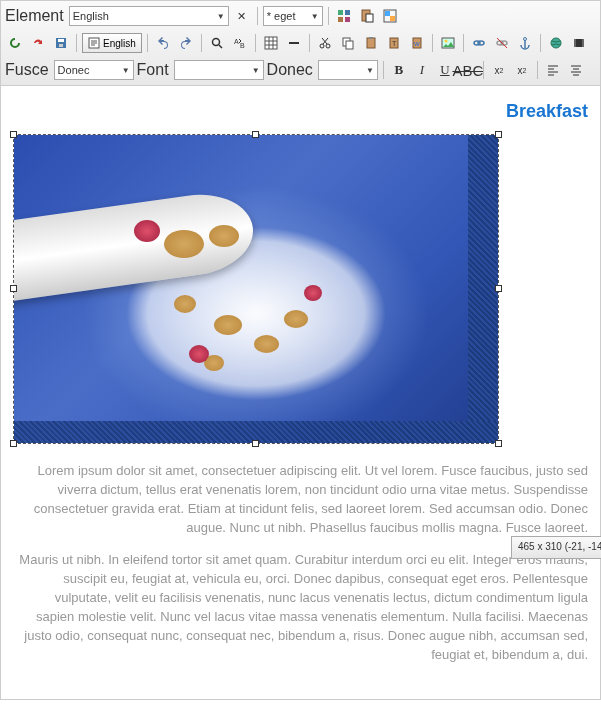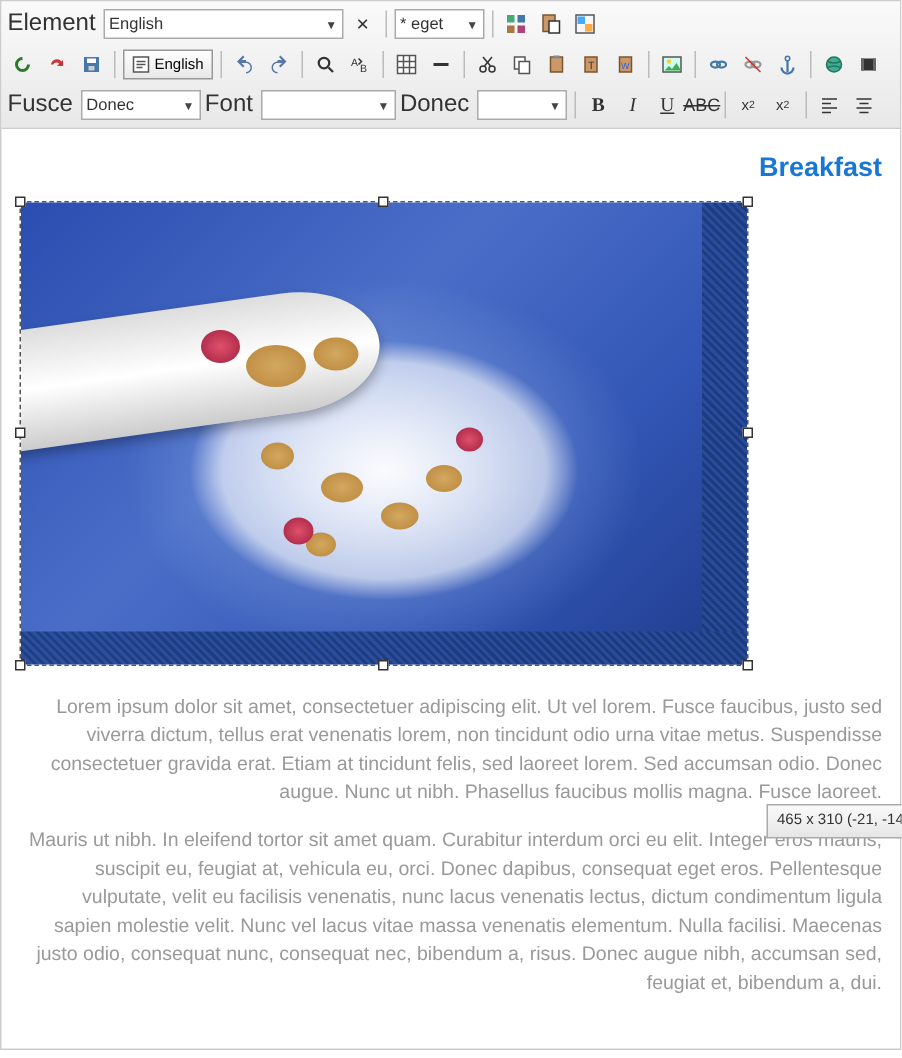--- a/index.html
+++ b/index.html
@@ -233,21 +233,21 @@
         </div>
 <span class="lbl">Donec</span>
 <div class="combo" style="width:60px">
           <span></span>
           <span class="arrow">▼</span>
         </div>
 <span class="sep"></span>
 <span class="tbtn" style="font-weight:bold;font-family:serif;font-size:13px">B</span>
 <span class="tbtn" style="font-style:italic;font-family:serif;font-size:13px">I</span>
 <span class="tbtn" style="text-decoration:underline;font-family:serif;font-size:13px">U</span>
-<span class="tbtn" style="text-decoration:line-through;font-size:12px">ABC</span>
+<span class="tbtn" style="text-decoration:line-through;font-size:15px">ABC</span>
 <span class="sep"></span>
 <span class="tbtn" style="font-size:10px">x<sub style="font-size:7px">2</sub></span>
 <span class="tbtn" style="font-size:10px">x<sup style="font-size:7px">2</sup></span>
 <span class="sep"></span>
 <span class="tbtn">
           <svg width="14" height="14">
             <line x1="2" y1="3" x2="12" y2="3" stroke="#333"></line>
             <line x1="2" y1="6" x2="8" y2="6" stroke="#333"></line>
             <line x1="2" y1="9" x2="12" y2="9" stroke="#333"></line>
             <line x1="2" y1="12" x2="8" y2="12" stroke="#333"></line>

